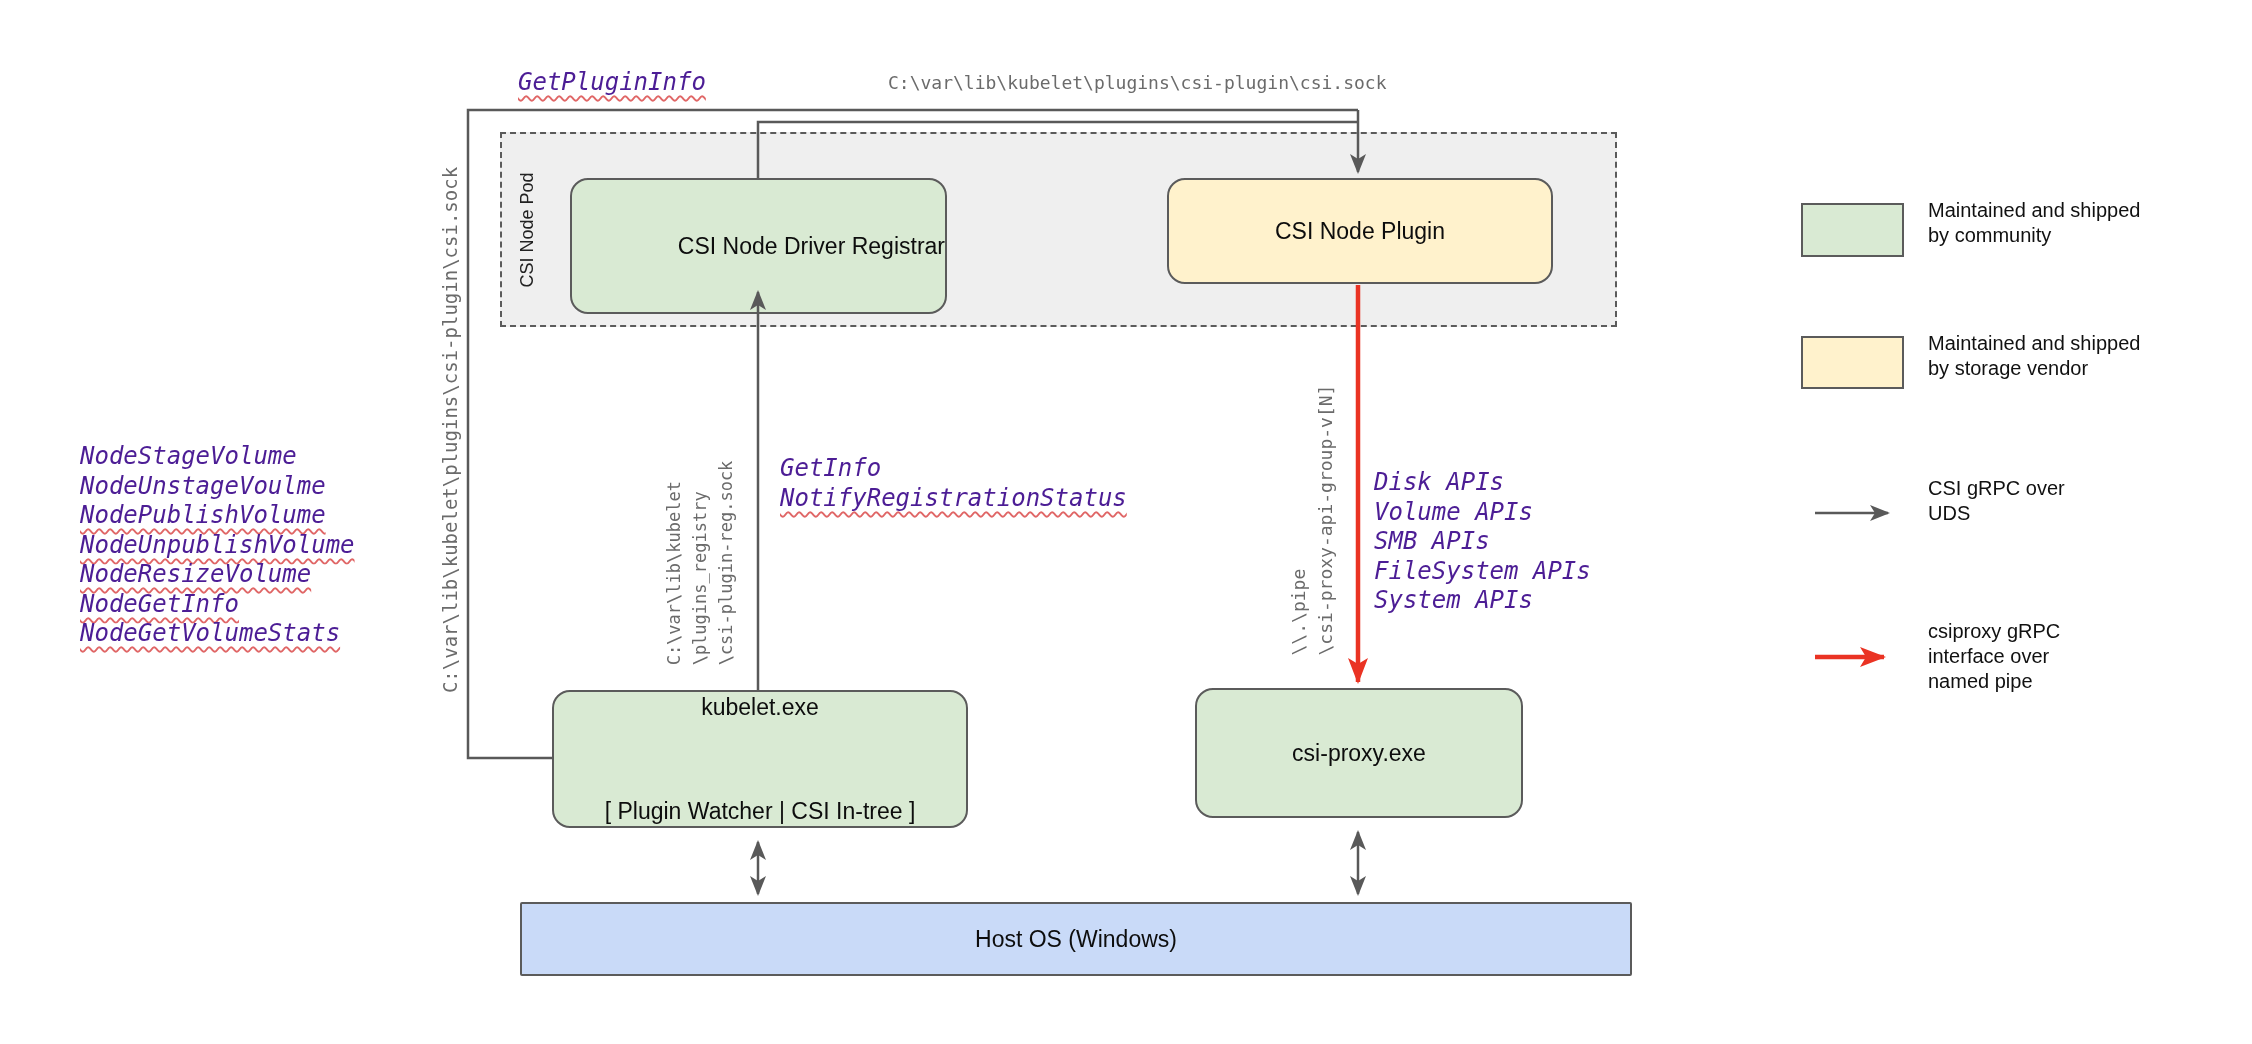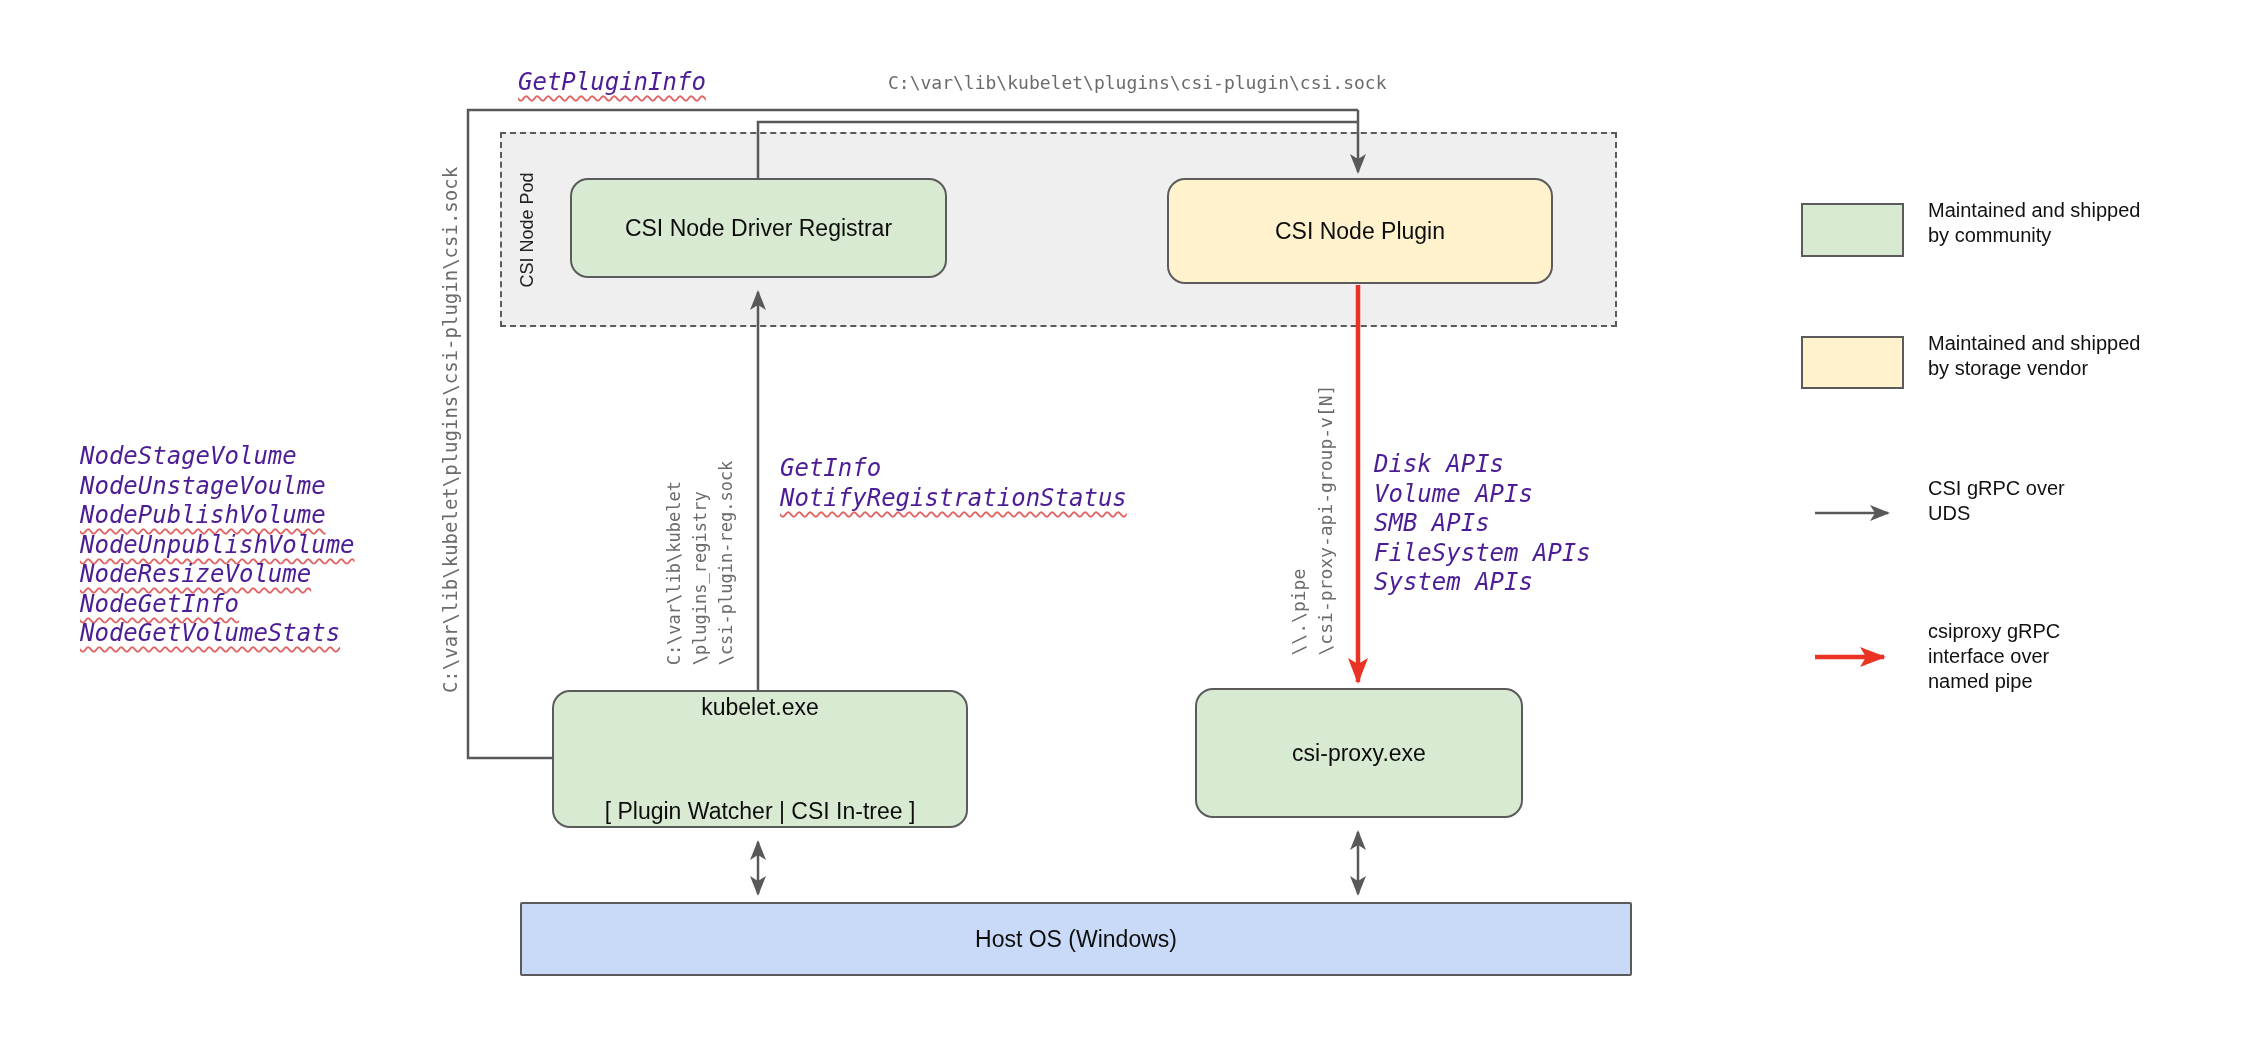--- a/index.html
+++ b/index.html
@@ -40,21 +40,21 @@
     align-items: center; justify-content: center;
     text-align: center;
     font-size: 23px; color: #0d0d0d;
     z-index: 2;
     line-height: 30px;
   }
   .green  { background: #d9ead3; }
   .yellow { background: #fff2cc; }
   .blue   { background: #c9daf8; }
 
-  .registrar { left: 570px;  top: 178px; width: 377px;  height: 100px; }
+  .registrar { left: 570px;  top: 178px; width: 377px;  height: 136px; align-items: flex-end; }
   .plugin    { left: 1167px; top: 178px; width: 386px;  height: 106px; }
   .kubelet   { left: 552px;  top: 690px; width: 416px;  height: 138px; justify-content: space-between; }
   .csiproxy  { left: 1195px; top: 688px; width: 328px;  height: 130px; }
   .hostos    { left: 520px;  top: 902px; width: 1112px; height: 74px; border-radius: 2px; }
 
   
   .mono  { font-family: "DejaVu Sans Mono", monospace; }
   .dark  { color: #4c1d95; font-style: italic; }
   .gray  { color: #6b6b6b; }
   .sq {
@@ -66,21 +66,21 @@
   }
 
   .get-plugin-info { left: 518px; top: 68px; font-size: 24px; z-index: 4; }
   .path-top  { left: 888px; top: 72px; font-size: 18px; z-index: 4; }
 
   .node-calls {
     left: 80px; top: 442px; width: 300px;
     font-size: 24px; line-height: 29.5px; z-index: 4;
   }
   .api-calls {
-    left: 1374px; top: 450px;
+    left: 1374px; top: 468px;
     font-size: 24px; line-height: 29.5px; z-index: 4;
   }
 
   .rot { transform: translate(-50%, -50%) rotate(-90deg); white-space: nowrap; z-index: 4; }
   .path-left     { left: 450px;  top: 430px; font-size: 19px; }
   .path-registry { left: 700px;  top: 563px; font-size: 17px; line-height: 26px; }
   .path-pipe     { left: 1312px; top: 520px; font-size: 18px; line-height: 27px; }
 
   .rpc-getinfo { left: 780px; top: 454px; font-size: 24px; z-index: 4; }
   .rpc-notify  { left: 780px; top: 484px; font-size: 24px; z-index: 4; }

